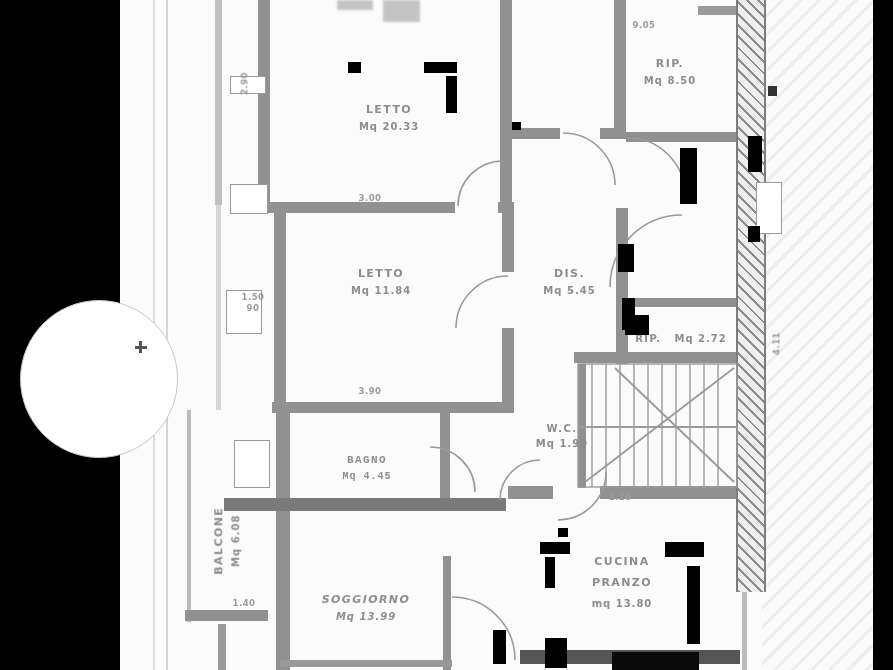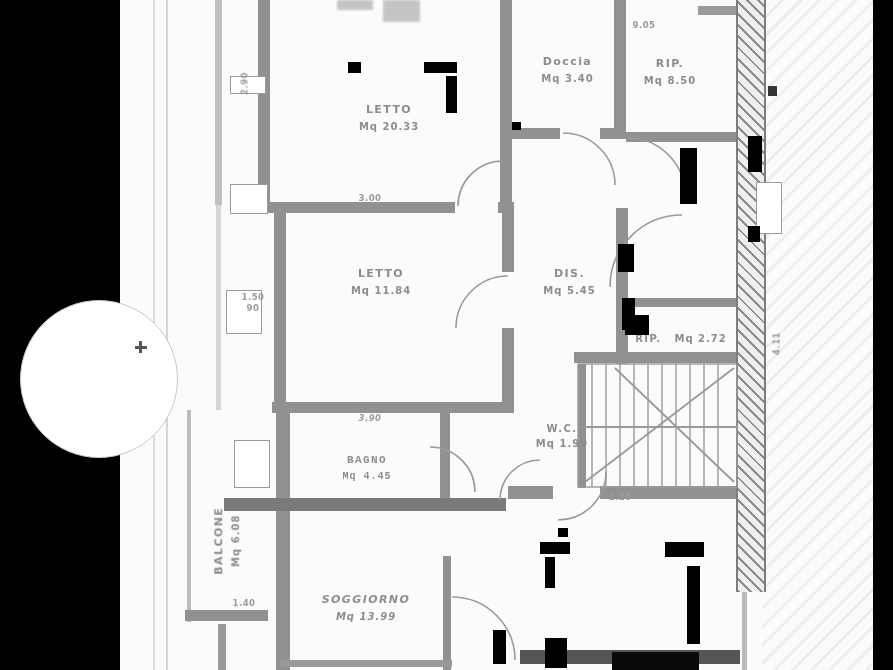--- a/index.html
+++ b/index.html
@@ -102,24 +102,20 @@
       <line x1="578" y1="427" x2="737" y2="427" stroke-width="2"></line>
       <line x1="585" y1="482" x2="734" y2="368" stroke-width="1.8"></line>
       <line x1="734" y1="482" x2="615" y2="368" stroke-width="1.8"></line>
     </g>
   </svg>
 
   <div class="lbl" style="left:328px;top:102px;width:122px;">
     <span>LETTO</span>
     <span class="area">Mq 20.33</span>
   </div>
-  <div class="lbl" style="left:520px;top:54px;width:95px;">
-    <span>Doccia</span>
-    <span class="area">Mq 3.40</span>
-  </div>
   <div class="lbl" style="left:618px;top:56px;width:104px;">
     <span>RIP.</span>
     <span class="area">Mq 8.50</span>
   </div>
   <div class="lbl" style="left:322px;top:266px;width:118px;">
     <span>LETTO</span>
     <span class="area">Mq 11.84</span>
   </div>
   <div class="lbl" style="left:522px;top:266px;width:95px;">
     <span>DIS.</span>
@@ -134,31 +130,36 @@
     <span class="area">Mq 4.45</span>
   </div>
   <div class="lbl" style="left:518px;top:421px;width:88px;font-size:10px;">
     <span>W.C.</span>
     <span class="area">Mq 1.99</span>
   </div>
   <div class="lbl" style="left:292px;top:592px;width:148px;font-style:italic;">
     <span>SOGGIORNO</span>
     <span class="area">Mq 13.99</span>
   </div>
+  <div class="lbl" style="left:572px;top:552px;width:100px;line-height:1.9;">
+    <span>CUCINA</span><br>
+    <span>PRANZO</span>
+    <span class="area">mq 13.80</span>
+  </div>
   <div class="lbl vert" style="left:162px;top:525px;width:130px;">
     <span>BALCONE</span>
     <span class="area">Mq 6.08</span>
   </div>
 
   <div class="dim vert" style="left:225px;top:78px;width:40px;"><span>2.90</span></div>
   <div class="dim" style="left:350px;top:193px;width:40px;"><span>3.00</span></div>
   <div class="dim" style="left:238px;top:292px;width:30px;">
     <span>1.50</span><br><span>90</span>
   </div>
-  <div class="dim" style="left:350px;top:413px;width:40px;font-style:italic;"><span>3.90</span></div>
+  <div class="dim" style="left:350px;top:386px;width:40px;"><span>3.90</span></div>
   <div class="dim" style="left:598px;top:492px;width:44px;"><span>1.20</span></div>
   <div class="dim" style="left:222px;top:598px;width:44px;"><span>1.40</span></div>
   <div class="dim vert" style="left:752px;top:338px;width:50px;"><span>4.11</span></div>
   <div class="dim" style="left:624px;top:20px;width:40px;"><span>9.05</span></div>
 
   <div class="g" style="left:337px;top:0;width:36px;height:10px;"></div>
   <div class="g" style="left:383px;top:0;width:37px;height:22px;"></div>
   <div class="k" style="left:348px;top:62px;width:13px;height:11px;"></div>
   <div class="k" style="left:424px;top:62px;width:33px;height:11px;"></div>
   <div class="k" style="left:446px;top:76px;width:11px;height:37px;"></div>

